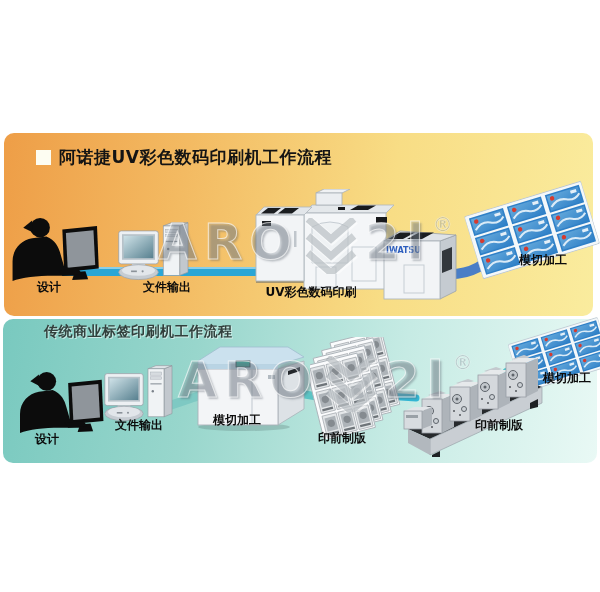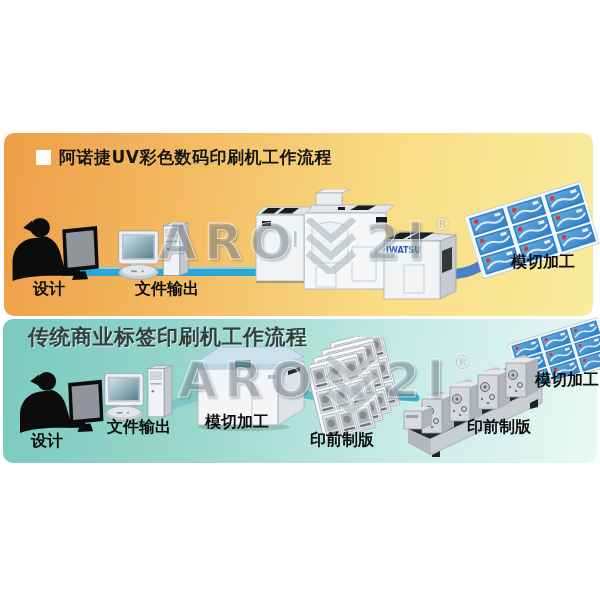--- a/index.html
+++ b/index.html
@@ -8,24 +8,24 @@
 
   .panel{position:absolute;border-radius:10px;}
   .panel-top{left:4px;top:133px;width:589px;height:183px;
     background:linear-gradient(97deg,#EE9E47 0%,#F3BA62 30%,#F8DD85 65%,#FAEC9E 100%);}
   .panel-bottom{left:3px;top:319px;width:594px;height:144px;
     background:linear-gradient(100deg,#79C9BF 0%,#98D6CC 32%,#C6EBE4 66%,#E9F9F5 100%);}
 
   .title-row{position:absolute;left:36px;top:146px;display:flex;align-items:center;gap:8px;z-index:60;}
   .title-bullet{width:15px;height:15px;background:#FDFDF2;flex:0 0 auto;}
   .title-top{font-size:17px;font-weight:bold;color:#141414;letter-spacing:0.5px;}
-  .title-bottom{position:absolute;left:28px;top:323px;font-size:21px;font-weight:bold;
+  .title-bottom{position:absolute;left:44px;top:323px;font-size:14px;font-weight:bold;
     color:#32403D;text-shadow:1px 1px 0 rgba(255,255,255,0.55);letter-spacing:0.5px;z-index:60;}
 
-  .step-label{position:absolute;transform:translateX(-50%);font-size:16px;font-weight:bold;
+  .step-label{position:absolute;transform:translateX(-50%);font-size:12px;font-weight:bold;
     color:#0c0c0c;white-space:nowrap;z-index:60;}
 
   .item{position:absolute;}
   .z4{z-index:4}.z8{z-index:8}.z10{z-index:10}
 
   .cable{position:absolute;left:62px;top:267px;width:203px;height:9px;background:#2BA6D5;z-index:5;}
   .cable::before{content:"";position:absolute;left:0;top:0;width:100%;height:2px;background:rgba(255,255,255,0.45);}
 
   .sheet-top{left:471px;top:197px;transform:rotate(-17deg);}
   .sheet-bottom{left:513px;top:329px;transform:rotate(-17deg);}
@@ -113,20 +113,21 @@
 
     <polygon points="186,52 202,46 202,102 186,110" fill="#C5CBD1" stroke="#9AA2A9" stroke-width="0.8"></polygon>
     <polygon points="130,52 146,42 202,46 186,52" fill="#DFE3E7" stroke="#9AA2A9" stroke-width="0.8"></polygon>
     <rect x="130" y="52" width="56" height="58" fill="#F2F4F6" stroke="#AEB6BD" stroke-width="0.9"></rect>
     <polygon points="134,50 146,43.5 161,43.5 149,50" fill="#1A1D20"></polygon>
     <polygon points="153,50 165,43.5 180,43.5 168,50" fill="#1A1D20"></polygon>
     <text x="132" y="64" font-size="8" font-weight="bold" fill="#2E5FBE">IWATSU</text>
     <rect x="150" y="76" width="20" height="28" fill="none" stroke="#C6CDD3" stroke-width="1"></rect>
     <polygon points="188,62 198,58 198,80 188,84" fill="#33383D"></polygon>
   </svg>
+  <div class="step-label" style="left:311px;top:284px">UV彩色数码印刷</div>
 
   <svg class="item z4" style="left:440px;top:230px" width="78" height="50" viewBox="0 0 78 50">
     <path d="M4,44 C30,46 46,36 70,10" fill="none" stroke="#4A7EC6" stroke-width="10" stroke-linecap="round"></path>
   </svg>
 
   <svg class="item z8 sheet-top" width="122" height="66" viewBox="0 0 120 64">
     <defs>
       <linearGradient id="stG" x1="0" y1="0" x2="1" y2="1">
         <stop offset="0" stop-color="#66AADC"></stop>
           <stop offset="1" stop-color="#2F80C7"></stop>

